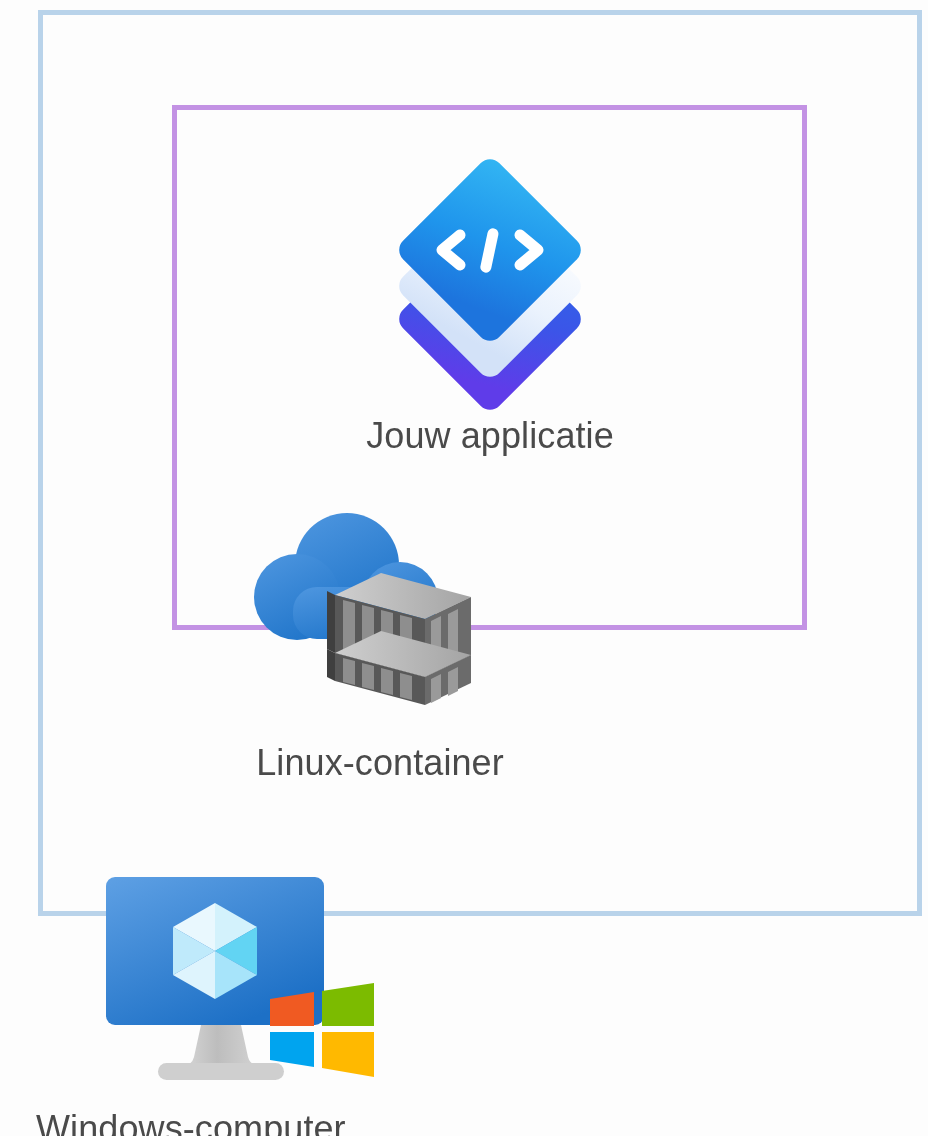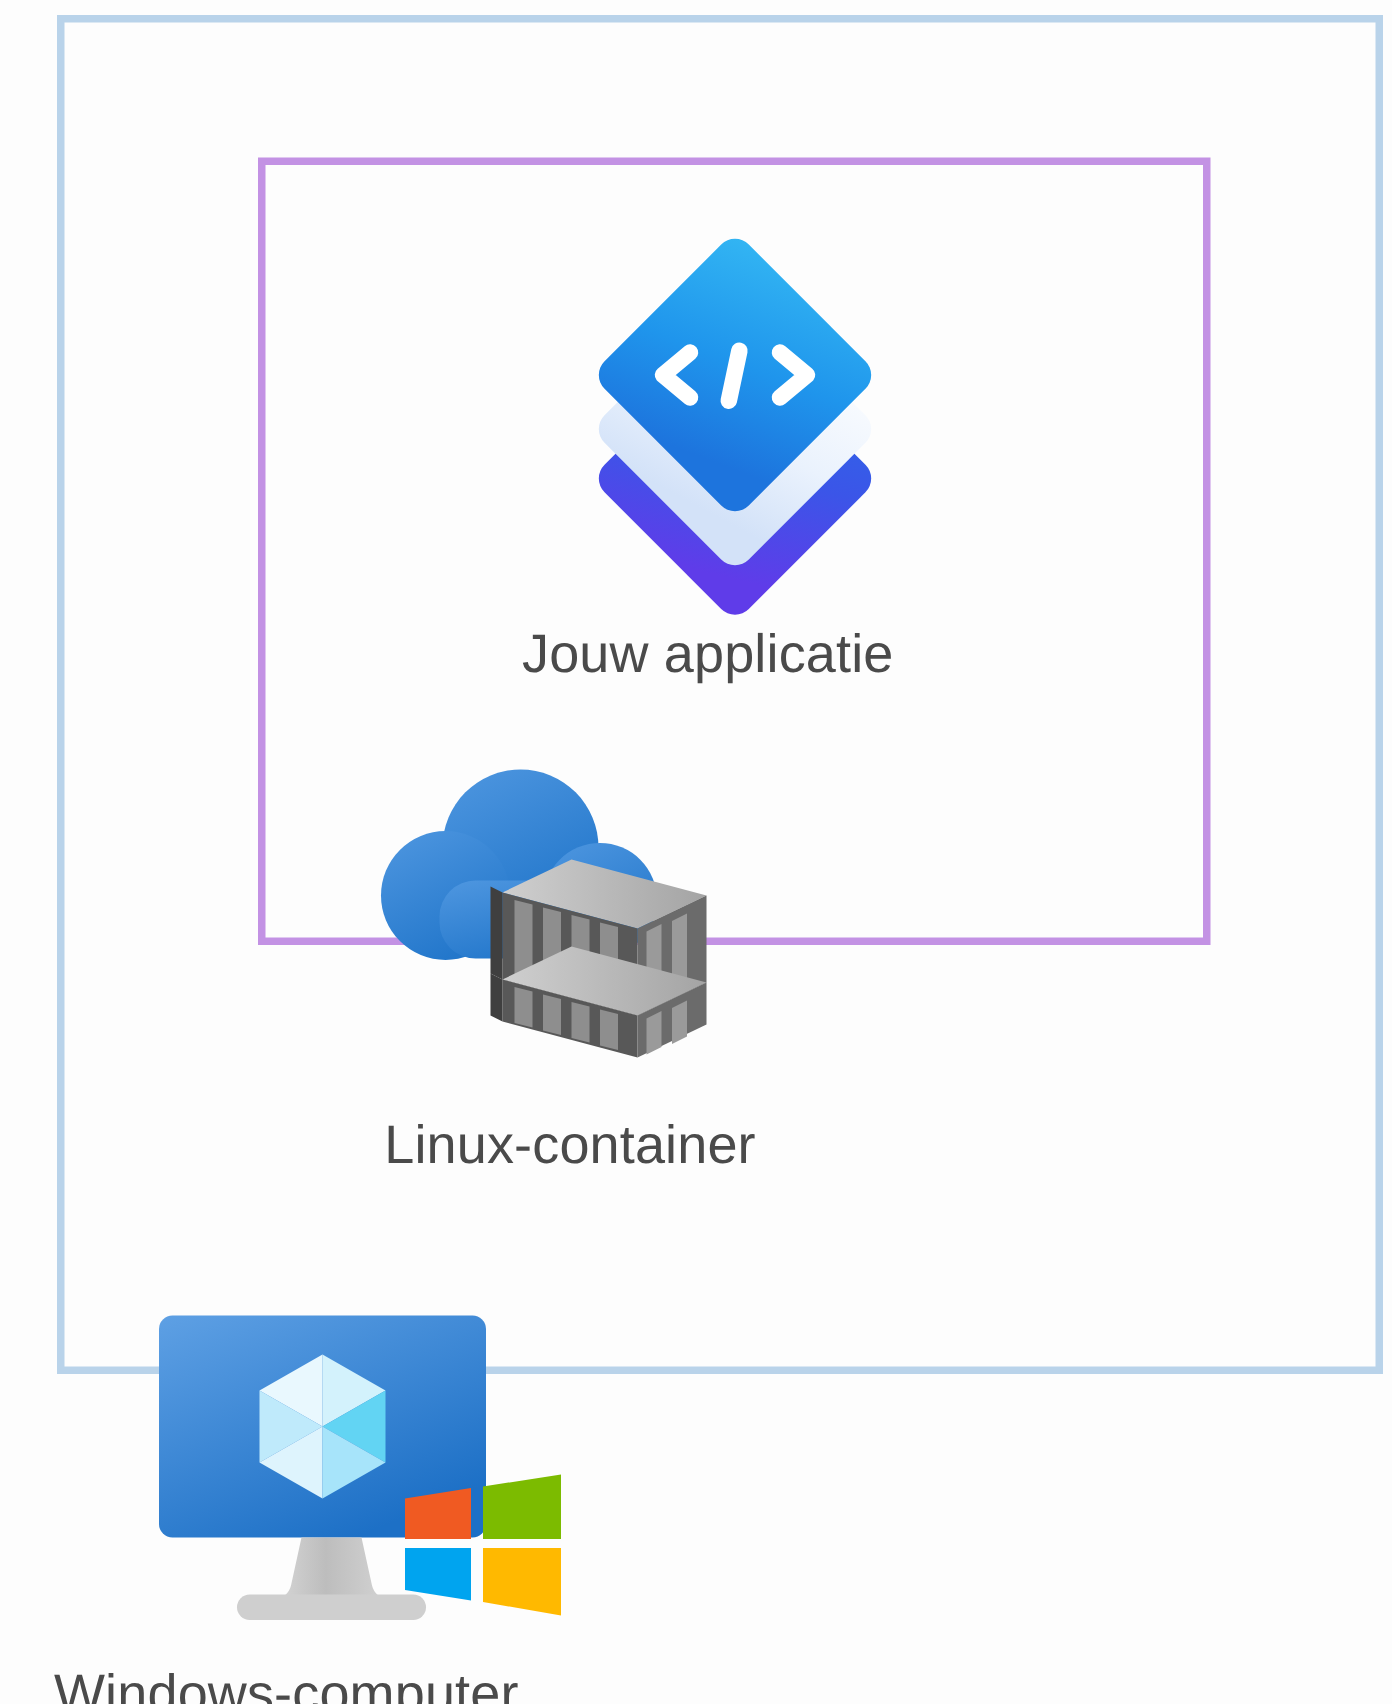--- a/index.html
+++ b/index.html
@@ -72,20 +72,21 @@
     position: absolute;
     left: 31px;
     top: 0;
     width: 238px;
     height: 220px;
   }
   #app-label {
     left: 8px;
     top: 240px;
     width: 284px;
+    text-align: center;
   }
 
   
   #node-linux {
     left: 230px;
     top: 505px;
     width: 300px;
     height: 270px;
   }
   #linux-icon-wrap {

